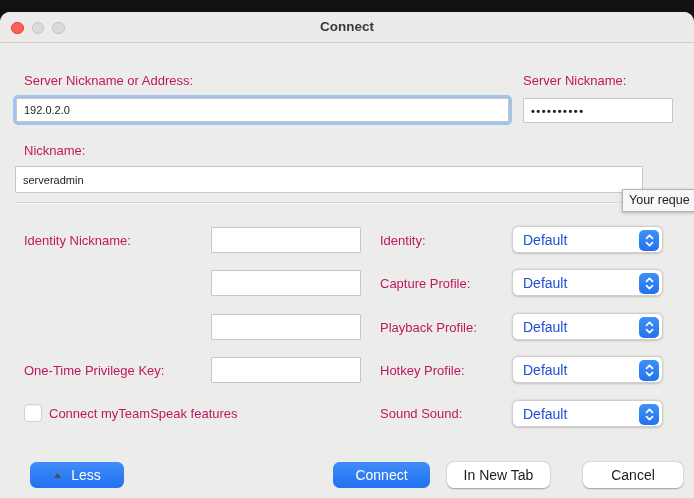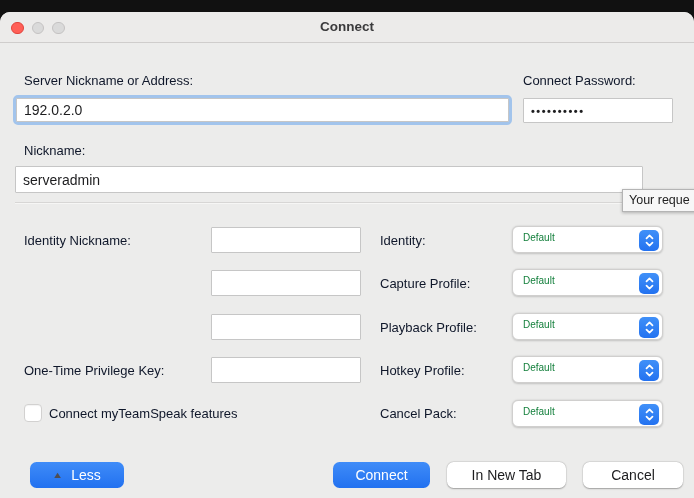--- a/index.html
+++ b/index.html
@@ -17,25 +17,25 @@
   }
   .traffic { position:absolute; top:9.5px; width:12.5px; height:12.5px; border-radius:50%; }
   .t-red   { left:11px;  background:#ff5f57; border:0.5px solid #e0443c; }
   .t-gray1 { left:31.5px; background:#dadada; border:0.5px solid #c4c2c2; }
   .t-gray2 { left:52px;  background:#dadada; border:0.5px solid #c4c2c2; }
   .title {
     position:absolute; left:0; right:0; top:7px; text-align:center;
     font-weight:700; font-size:13.5px; color:#3a3a3c;
   }
   
-  .lbl { position:absolute; color:#0f172a; font-size:13px; white-space:nowrap; }
+  .lbl { position:absolute; color:#be185d; font-size:13px; white-space:nowrap; }
   
   .txt {
     position:absolute; background:#fff; border:1px solid #c6c6c6;
-    font-family:inherit; font-size:14px; color:#1d1d1f; padding:0 7px;
+    font-family:inherit; font-size:11px; color:#1d1d1f; padding:0 7px;
     outline:none; border-radius:1px;
   }
   .focus-ring {
     position:absolute; border:3px solid #a2c4ec; border-radius:5px; background:#a2c4ec;
   }
   .focus-ring .txt { position:absolute; left:0; top:0; width:100%; height:100%; }
   .pwd { letter-spacing:1.5px; font-size:11px; font-weight:700; }
   
   .sep {
     position:absolute; left:15px; width:664px; height:2px;
@@ -48,21 +48,21 @@
     font-size:12.5px; color:#222; line-height:21px; padding-left:6px; white-space:nowrap;
   }
   
   .popup {
     position:absolute; left:512px; width:151px; height:27px;
     background:#fff; border:0.5px solid #d0cfce; border-radius:6px;
     box-shadow:0 0.5px 2px rgba(0,0,0,.18);
     cursor:default;
   }
   .popup .val {
-    position:absolute; left:10px; top:5px; font-size:10px; color:#15803d;
+    position:absolute; left:10px; top:5px; font-size:14px; color:#1d4ed8;
   }
   .popup .stepper {
     position:absolute; right:3px; top:2.5px; width:20px; height:21px;
     background:linear-gradient(#4090f8,#2372f0); border-radius:5px;
     display:flex; align-items:center; justify-content:center;
   }
   
   .checkbox {
     position:absolute; left:24px; top:392px; width:18px; height:18px;
     background:#fff; border:1px solid #d2d1d0; border-radius:4px;
@@ -91,21 +91,21 @@
     <div class="traffic t-gray1"></div>
     <div class="traffic t-gray2"></div>
     <div class="title">Connect</div>
   </div>
 
   <div class="lbl" style="left:24px; top:61px;">Server Nickname or Address:</div>
   <div class="focus-ring" style="left:13px; top:83px; width:499px; height:30px;">
     <input class="txt" value="192.0.2.0" style="">
   </div>
 
-  <div class="lbl" style="left:523px; top:61px;">Connect Password:</div>
+  <div class="lbl" style="left:523px; top:61px;">Server Nickname:</div>
   <input class="txt pwd" style="left: 523px; top: 86px; width: 150px; height: 25px;" value="••••••••••">
 
   <div class="lbl" style="left:24px; top:131px;">Nickname:</div>
   <input class="txt" style="left: 15px; top: 154px; width: 628px; height: 27px;" value="serveradmin">
 
   <div class="sep" style="top:190px;"></div>
 
   <div class="tooltip">Your reque</div>
 
   <div class="lbl" style="left:24px; top:221px;">Identity Nickname:</div>
@@ -154,40 +154,40 @@
   <div class="lbl" style="left:380px; top:351px;">Hotkey Profile:</div>
   <div class="popup" style="top:344px;">
     <span class="val">Default</span>
     <span class="stepper">
       <svg width="11" height="15" viewBox="0 0 11 15">
           <path d="M2.5 5.3 L5.5 2.3 L8.5 5.3 M2.5 9.7 L5.5 12.7 L8.5 9.7" stroke="#fff" stroke-width="1.7" fill="none" stroke-linecap="round" stroke-linejoin="round"></path>
         </svg>
     </span>
   </div>
 
-  <div class="lbl" style="left:380px; top:394px;">Cancel Pack:</div>
+  <div class="lbl" style="left:380px; top:394px;">Sound Sound:</div>
   <div class="popup" style="top:388px;">
     <span class="val">Default</span>
     <span class="stepper">
       <svg width="11" height="15" viewBox="0 0 11 15">
           <path d="M2.5 5.3 L5.5 2.3 L8.5 5.3 M2.5 9.7 L5.5 12.7 L8.5 9.7" stroke="#fff" stroke-width="1.7" fill="none" stroke-linecap="round" stroke-linejoin="round"></path>
         </svg>
     </span>
   </div>
 
   <button class="btn btn-blue" style="left:30px; width:94px;">
     <span class="tri">▲</span>
     <span>Less</span>
   </button>
 
   <button class="btn btn-blue" style="left:333px; width:97px;">
     <span>Connect</span>
   </button>
 
-  <button class="btn btn-white" style="left:447px; width:119px;">
+  <button class="btn btn-white" style="left:447px; width:103px;">
     <span>In New Tab</span>
   </button>
 
   <button class="btn btn-white" style="left:583px; width:100px;">
     <span>Cancel</span>
   </button>
 
 </div>
 
 </body></html>

